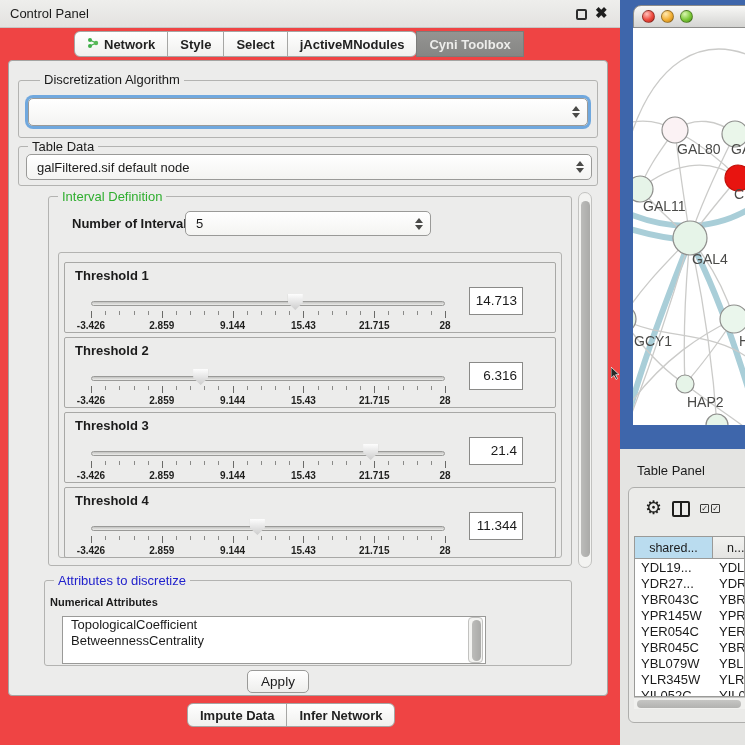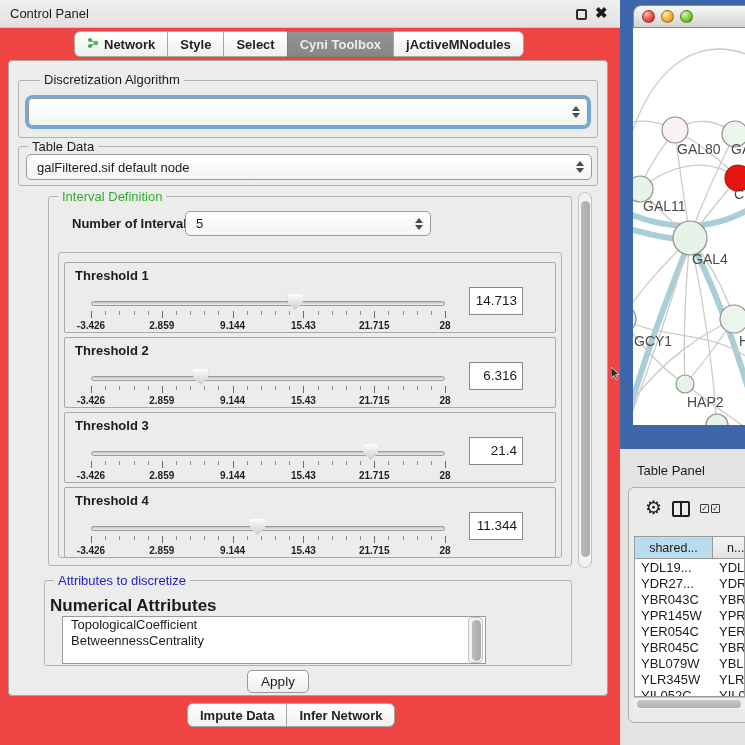--- a/index.html
+++ b/index.html
@@ -140,25 +140,25 @@
             </svg>
         </span>
         <span>Network</span>
       </div>
       <div class="tab">
           <span>Style</span>
         </div>
       <div class="tab">
           <span>Select</span>
         </div>
+      <div class="tab last">
+          <span>jActiveMNodules</span>
+        </div>
       <div class="tab selected">
           <span>Cyni Toolbox</span>
-        </div>
-      <div class="tab last">
-          <span>jActiveMNodules</span>
         </div>
     </div>
 
     <div id="cp-content" class="abs"></div>
 
     <div class="group" style="left:18px; top:80px; width:580px; height:58px;"></div>
     <span class="group-label" style="left:40px; top:72px;">Discretization Algorithm</span>
     <div class="combo focusring" style="left:28px; top:98px; width:560px; height:28px;">
       <span class="spin">
           <i class="up"></i>
@@ -191,21 +191,21 @@
 
     <div class="vscroll-track" style="left:578px; top:192px; width:14px; height:376px;">
       <div class="vscroll-thumb" style="left:2px; top:8px; width:9px; height:356px;"></div>
     </div>
 
     <div class="group" style="left:58px; top:252px; width:504px; height:306px;"></div>
     <div></div>
 
     <div class="group" style="left:44px; top:580px; width:528px; height:86px;"></div>
     <span class="group-label blue" style="left:54px; top:573px;">Attributes to discretize</span>
-    <span class="abs" style="left:50px; top:596px; font-size:17px; font-weight:bold;">Numerical Attributes</span>
+    <span class="abs" style="left:50px; top:596px; font-size:11px; font-weight:bold;">Numerical Attributes</span>
     <div id="attr-list" class="abs">
         <div class="li">TopologicalCoefficient</div>
         <div class="li">BetweennessCentrality</div>
       </div>
     <div class="vscroll-track" style="left:468px; top:617px; width:15px; height:46px; border-radius:4px;">
       <div class="vscroll-thumb" style="left:3px; top:2px; width:9px; height:41px;"></div>
     </div>
 
     <div class="pushbtn" style="left:247px; top:670px; width:62px; height:23px;">
       <span>Apply</span>

